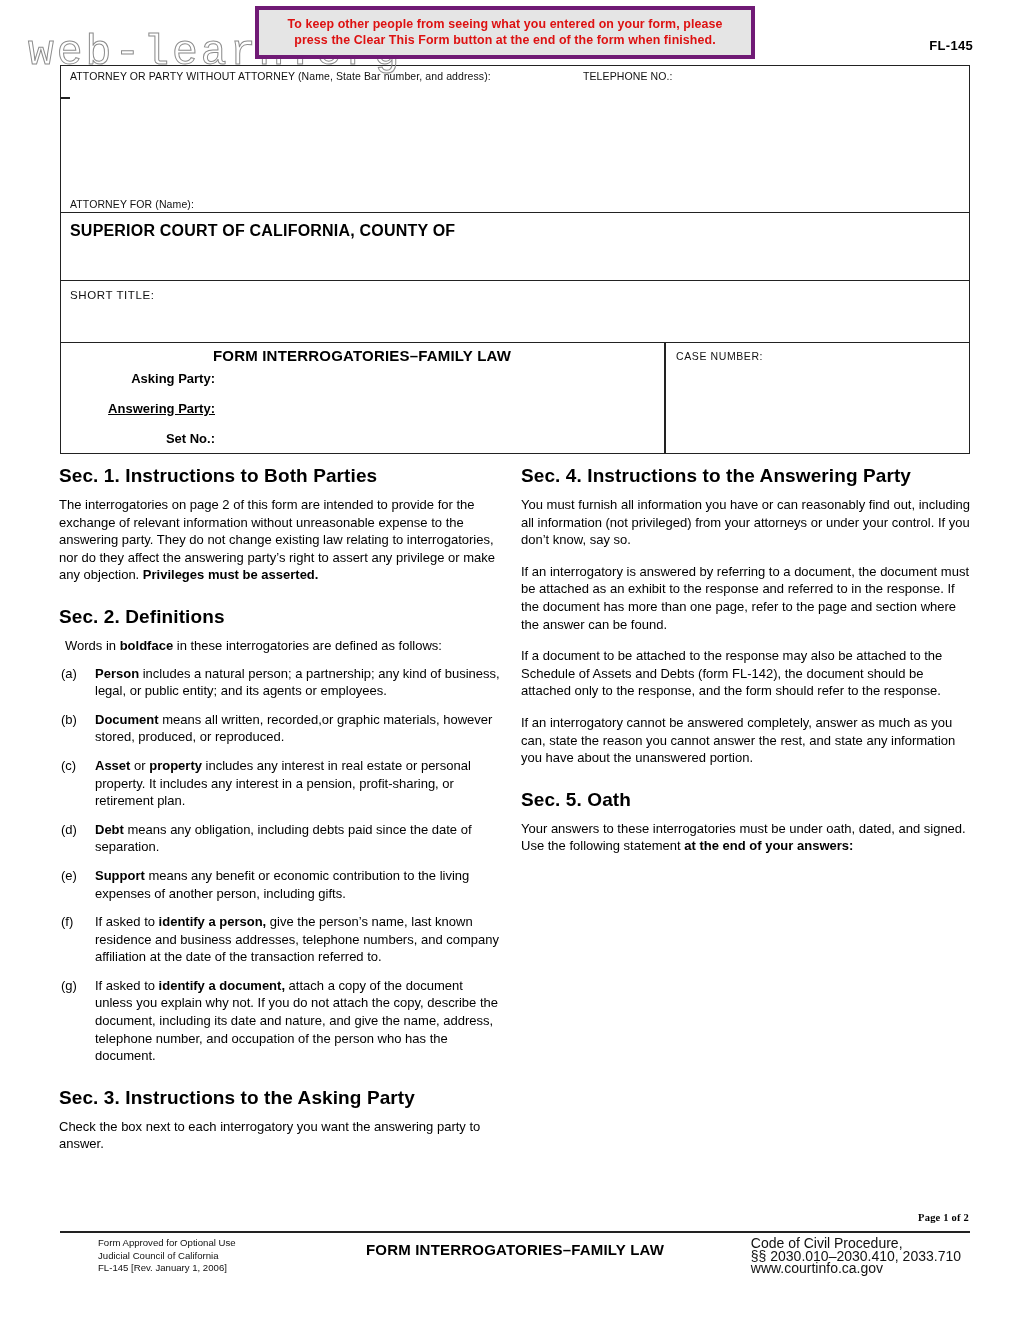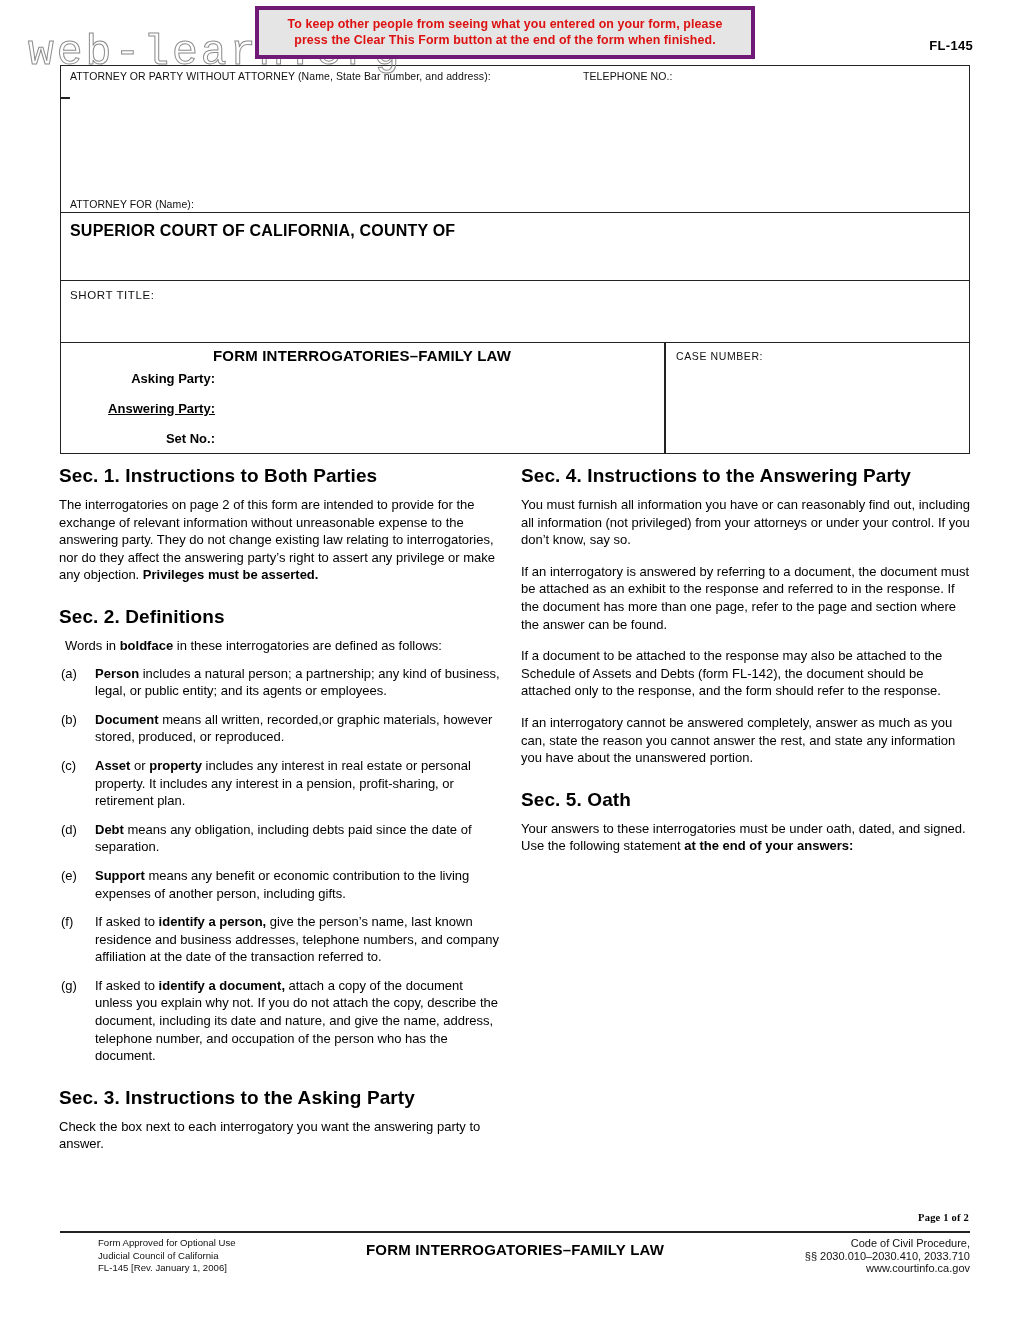--- a/index.html
+++ b/index.html
@@ -289,24 +289,24 @@
     left: 0;
     top: 7px;
     width: 910px;
     text-align: center;
     font-size: 15px;
     font-weight: bold;
     letter-spacing: 0.2px;
   }
   #footer-right {
     position: absolute;
-    right: 0;
+    right: 9px;
     top: 3px;
-    text-align: right;
-    font-size: 11px;
+    text-align: left;
+    font-size: 14px;
     line-height: 12.6px;
     color: #111;
   }
 </style>
 </head>
 <body>
 
 <div id="page">
 
   <div id="watermark">web-learn.org</div>

